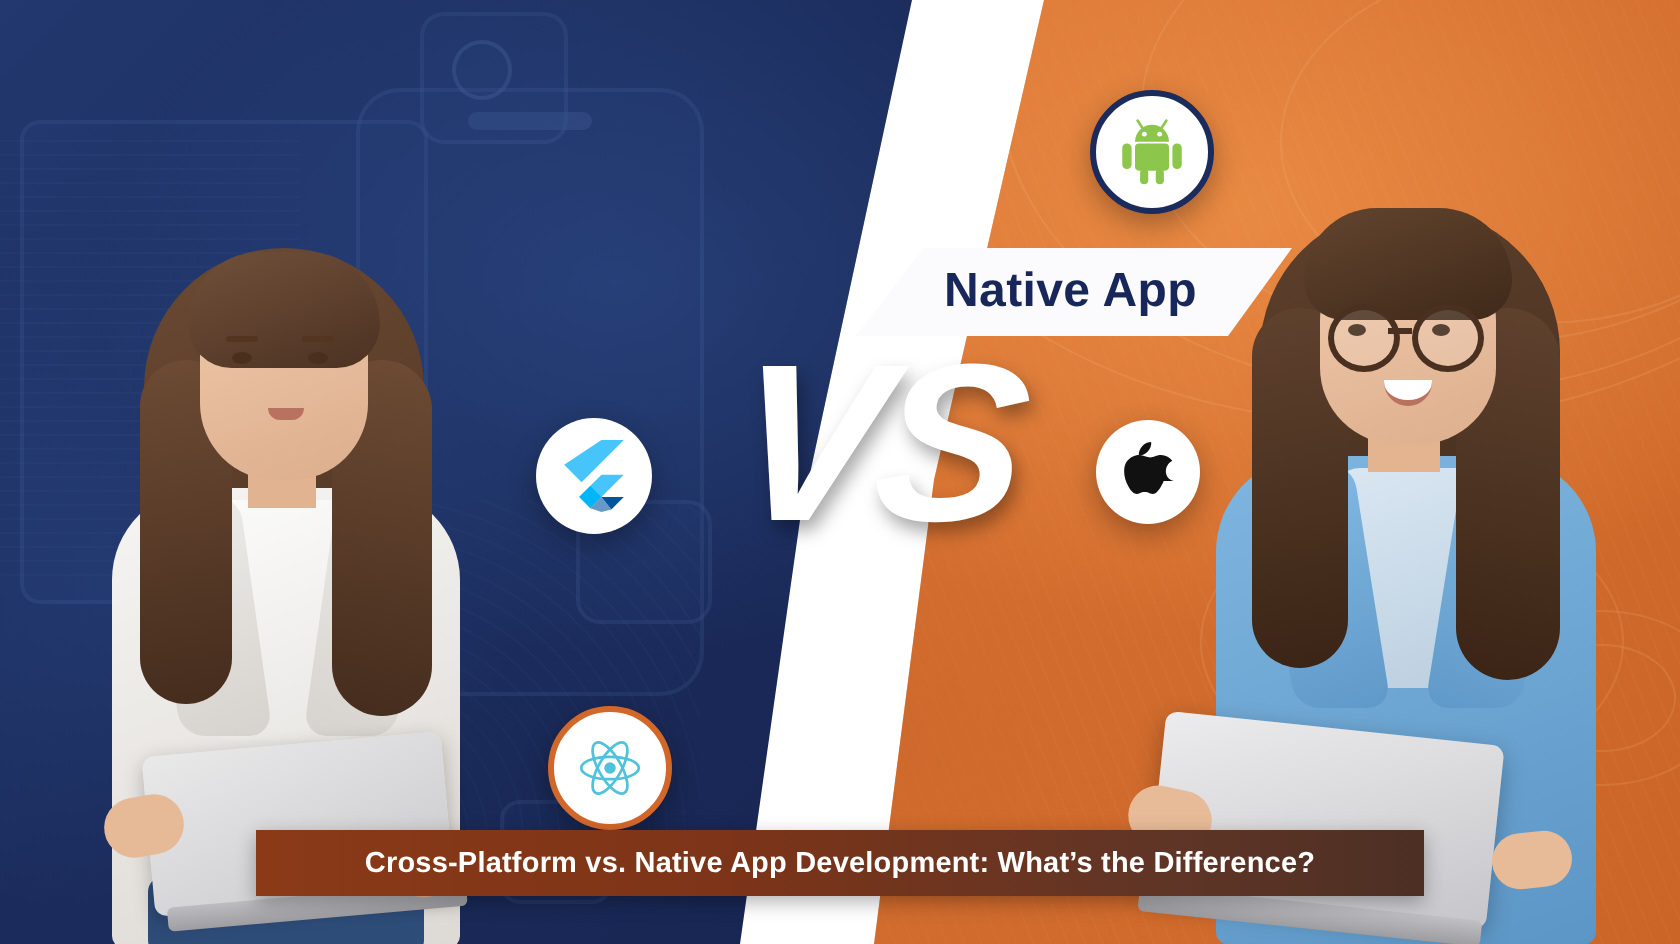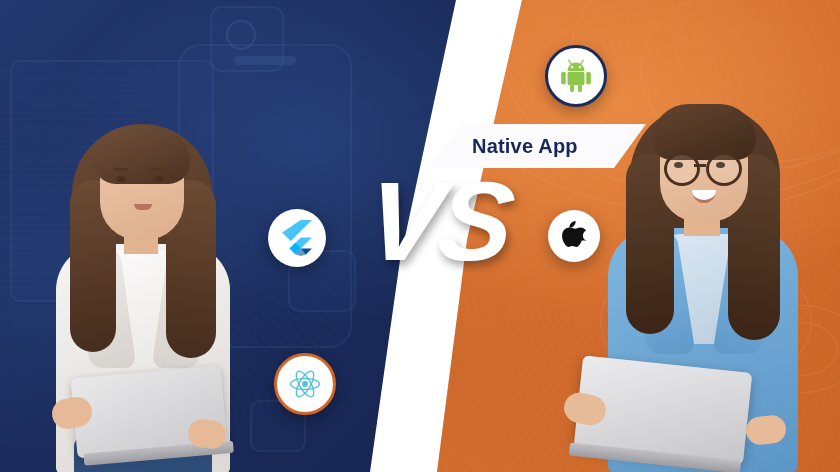--- a/index.html
+++ b/index.html
@@ -147,21 +147,21 @@
   .ribbon{
     position:absolute;background:#fbfbfd;
     box-shadow:0 2px 7px rgba(0,0,0,.18);
     display:flex;align-items:center;
     font-weight:bold;letter-spacing:.2px;
     white-space:nowrap;
   }
   .ribbon-native{
     left:428px;top:124px;width:218px;height:44px;
     clip-path:polygon(34px 0, 218px 0, 186px 44px, 0 44px);
-    padding-left:44px;color:#18275a;font-size:20px;
+    padding-left:44px;color:#18275a;font-size:24px;
   }
   .ribbon-cross{
     left:222px;top:293px;width:222px;height:42px;
     clip-path:polygon(30px 0, 222px 0, 192px 42px, 0 42px);
     padding-left:38px;color:#d9541b;font-size:19px;
   }
 
   
   .vs{
     position:absolute;left:368px;top:166px;
@@ -317,14 +317,17 @@
     </svg>
   </div>
 
   <div class="badge apple">
     <svg width="26" height="30" viewBox="0 0 26 30" aria-hidden="true">
       <path d="M14.6 0c.2 1.9-.6 3.6-1.7 4.8-1.1 1.2-2.8 2.2-4.5 2 -.2-1.8.7-3.7 1.8-4.8C11.3 .8 13.1 0 14.6 0z" fill="#111"></path>
       <path d="M22.5 21.6c-.6 1.4-.9 2-1.7 3.3-1.1 1.8-2.7 4-4.6 4 -1.7 0-2.2-1.1-4.5-1.1 -2.3 0-2.8 1.1-4.5 1.1 -1.9 0-3.4-2-4.5-3.8C-.5 20-.8 13.6 1.6 10.4 3.3 8.1 6 6.8 8.5 6.8c2.6 0 4.2 1.4 6.3 1.4 2 0 3.3-1.4 6.3-1.4 2.2 0 4.6 1.2 6.3 3.3 -5.5 3-4.6 10.8 1.1 11.5z" fill="#111" transform="scale(.88) translate(1.2,.6)"></path>
     </svg>
   </div>
 
+  <div class="titlebar">
+    <span>Cross-Platform vs. Native App Development: What’s the Difference?</span>
+  </div>
 
 </div>
 
 </body></html>

